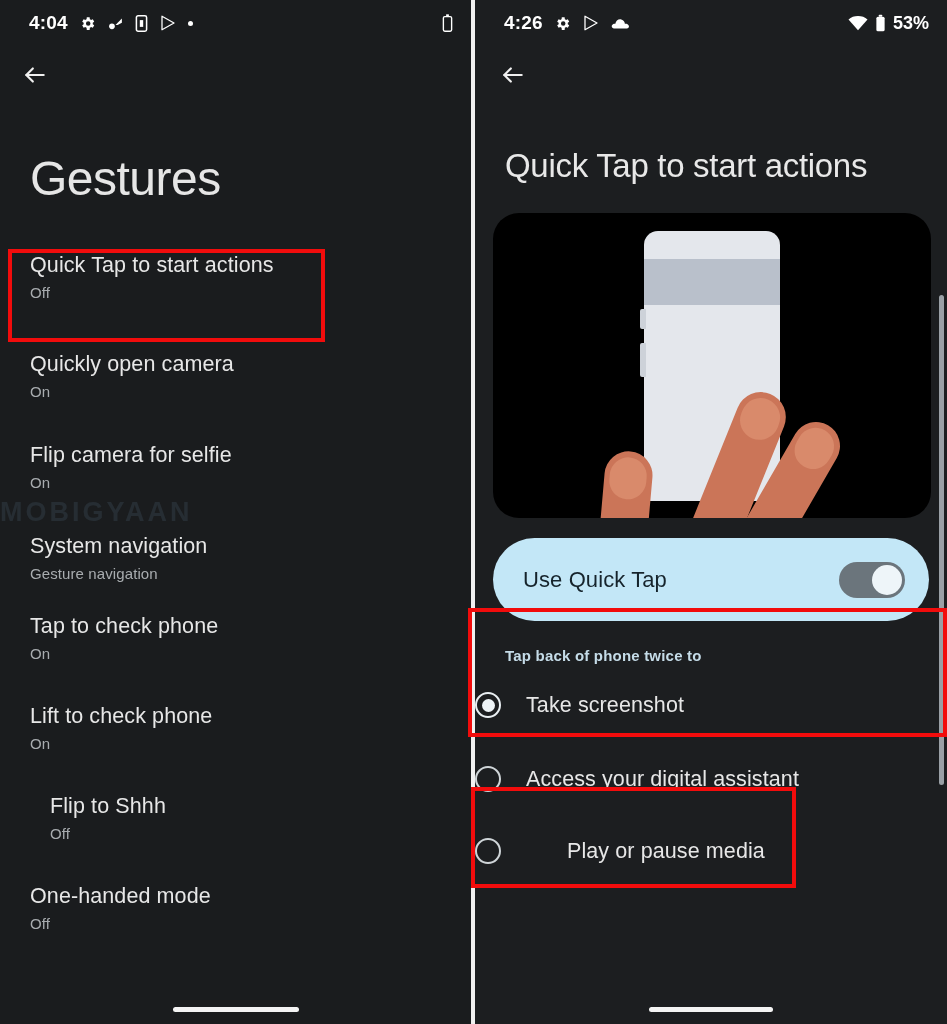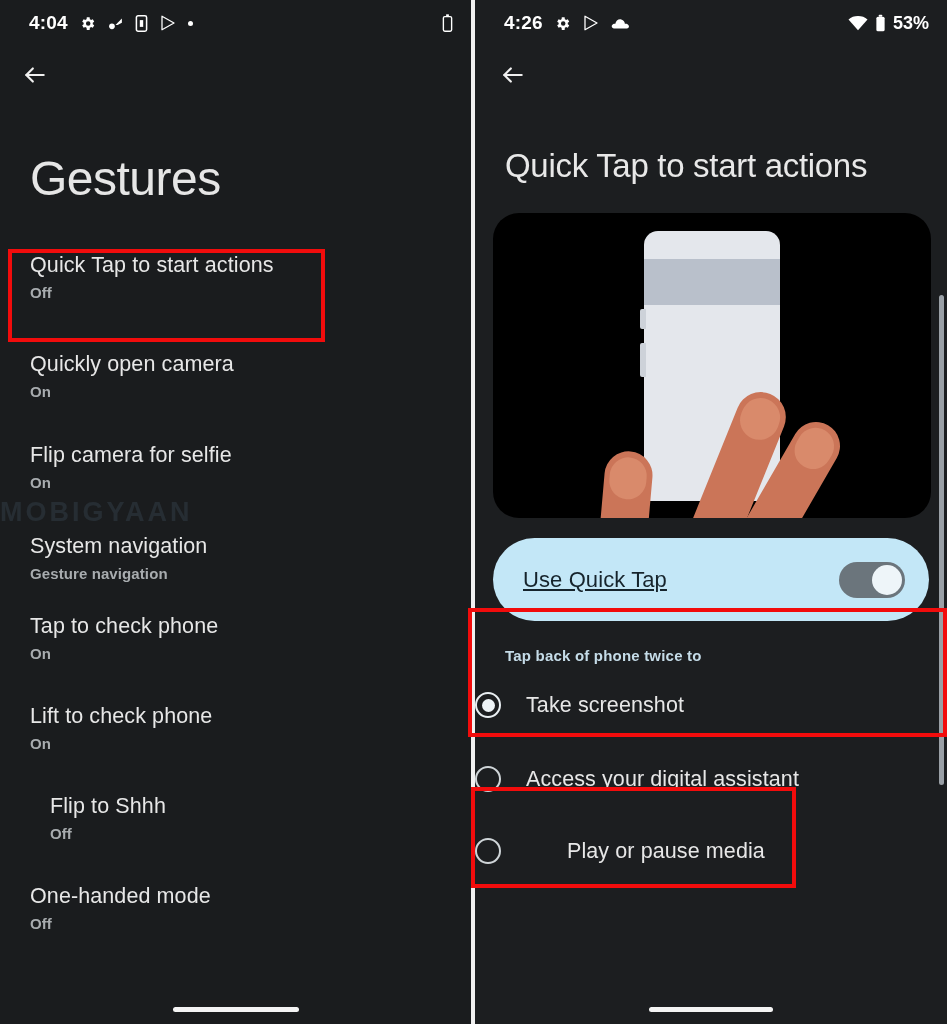--- a/index.html
+++ b/index.html
@@ -44,21 +44,21 @@
     color: #e6e6e6;
     font-size: 48px;
     font-weight: 400;
     letter-spacing: -0.5px;
     padding-left: 30px;
     margin-top: 47px;
   }
   .list { margin-top: 36px; }
   .list-item { padding: 0 0 0 30px; }
   .li-title { color:#e7e7e7; font-size: 21.5px; font-weight: 400; letter-spacing: .1px; }
-  .li-sub   { color:#a8acaf; font-size: 15px; margin-top: 6px; letter-spacing: .1px; font-weight: bold; }
+  .li-sub   { color:#a8acaf; font-size: 15px; margin-top: 6px; letter-spacing: .1px; }
 
   
   .hl-box {
     position: absolute;
     border: 4px solid #f20c0c;
     pointer-events: none;
     z-index: 40;
   }
 
   
@@ -105,21 +105,21 @@
     color: rgba(120,160,190,0.13); font-size: 27px; font-weight: 700;
     letter-spacing: 3px; z-index: 30; pointer-events:none;
   }
 
   
   .toggle-card {
     margin: 20px 18px 0 18px; height: 83px;
     background: #c3e7f7; border-radius: 42px;
     display: flex; align-items: center; padding: 0 24px 0 30px;
   }
-  .toggle-label { color:#16242c; font-size: 22px; flex: 1; letter-spacing: .1px; text-decoration: underline; }
+  .toggle-label { color:#16242c; font-size: 22px; flex: 1; letter-spacing: .1px; }
   .switch {
     width: 66px; height: 36px; border-radius: 18px; background:#6b757c;
     position: relative; flex: 0 0 66px;
   }
   .switch .knob {
     position:absolute; right: 3px; top: 3px; width: 30px; height: 30px;
     border-radius:50%; background:#eef5f9;
   }
 
   .section-label {

